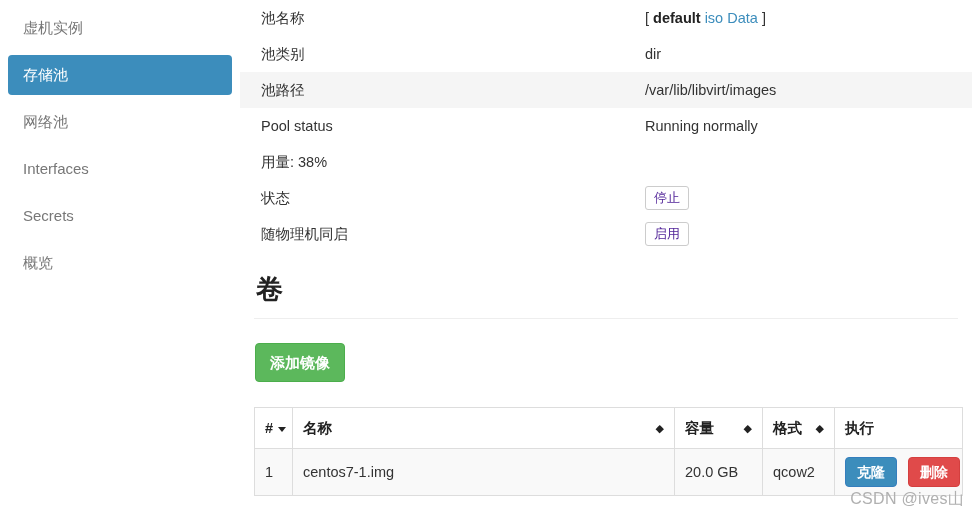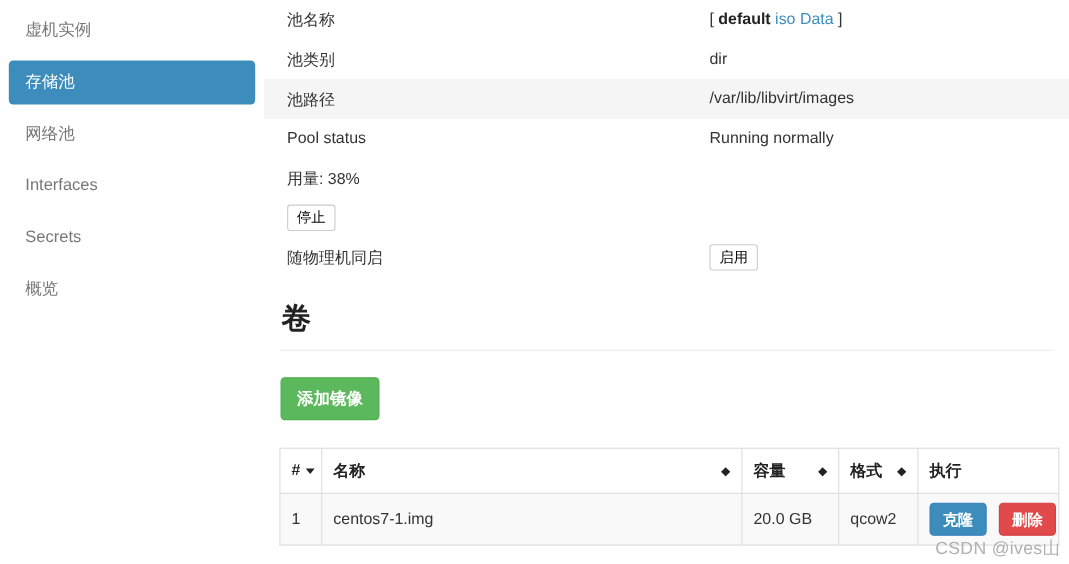--- a/index.html
+++ b/index.html
@@ -55,21 +55,21 @@
   .lnk { color: #3c8dbc; cursor: pointer; }
   .bold { font-weight: bold; color: #222222; }
   .btn-xs {
     display: inline-block;
     padding: 3px 8px 4px 8px;
     font-size: 13px;
     line-height: 15px;
     border: 1px solid #cccccc;
     border-radius: 3px;
     background: #ffffff;
-    color: #000000;
+    color: #4c1d95;
     cursor: pointer;
   }
 
   
   .vol-section { position: absolute; left: 240px; top: 272px; width: 732px; }
   .vol-title {
     padding-left: 16px;
     font-size: 27px;
     line-height: 34px;
     font-weight: bold;
@@ -199,20 +199,21 @@
     <div class="drow">
       <div class="dlabel">Pool status</div>
       <div class="dvalue">Running normally</div>
     </div>
 
     <div class="drow">
       <div class="dvalue">用量: 38%</div>
     </div>
 
     <div class="drow">
+      <div class="dlabel">状态</div>
       <div class="dvalue">
         <span class="btn-xs">停止</span>
       </div>
     </div>
 
     <div class="drow">
       <div class="dlabel">随物理机同启</div>
       <div class="dvalue">
         <span class="btn-xs">启用</span>
       </div>

